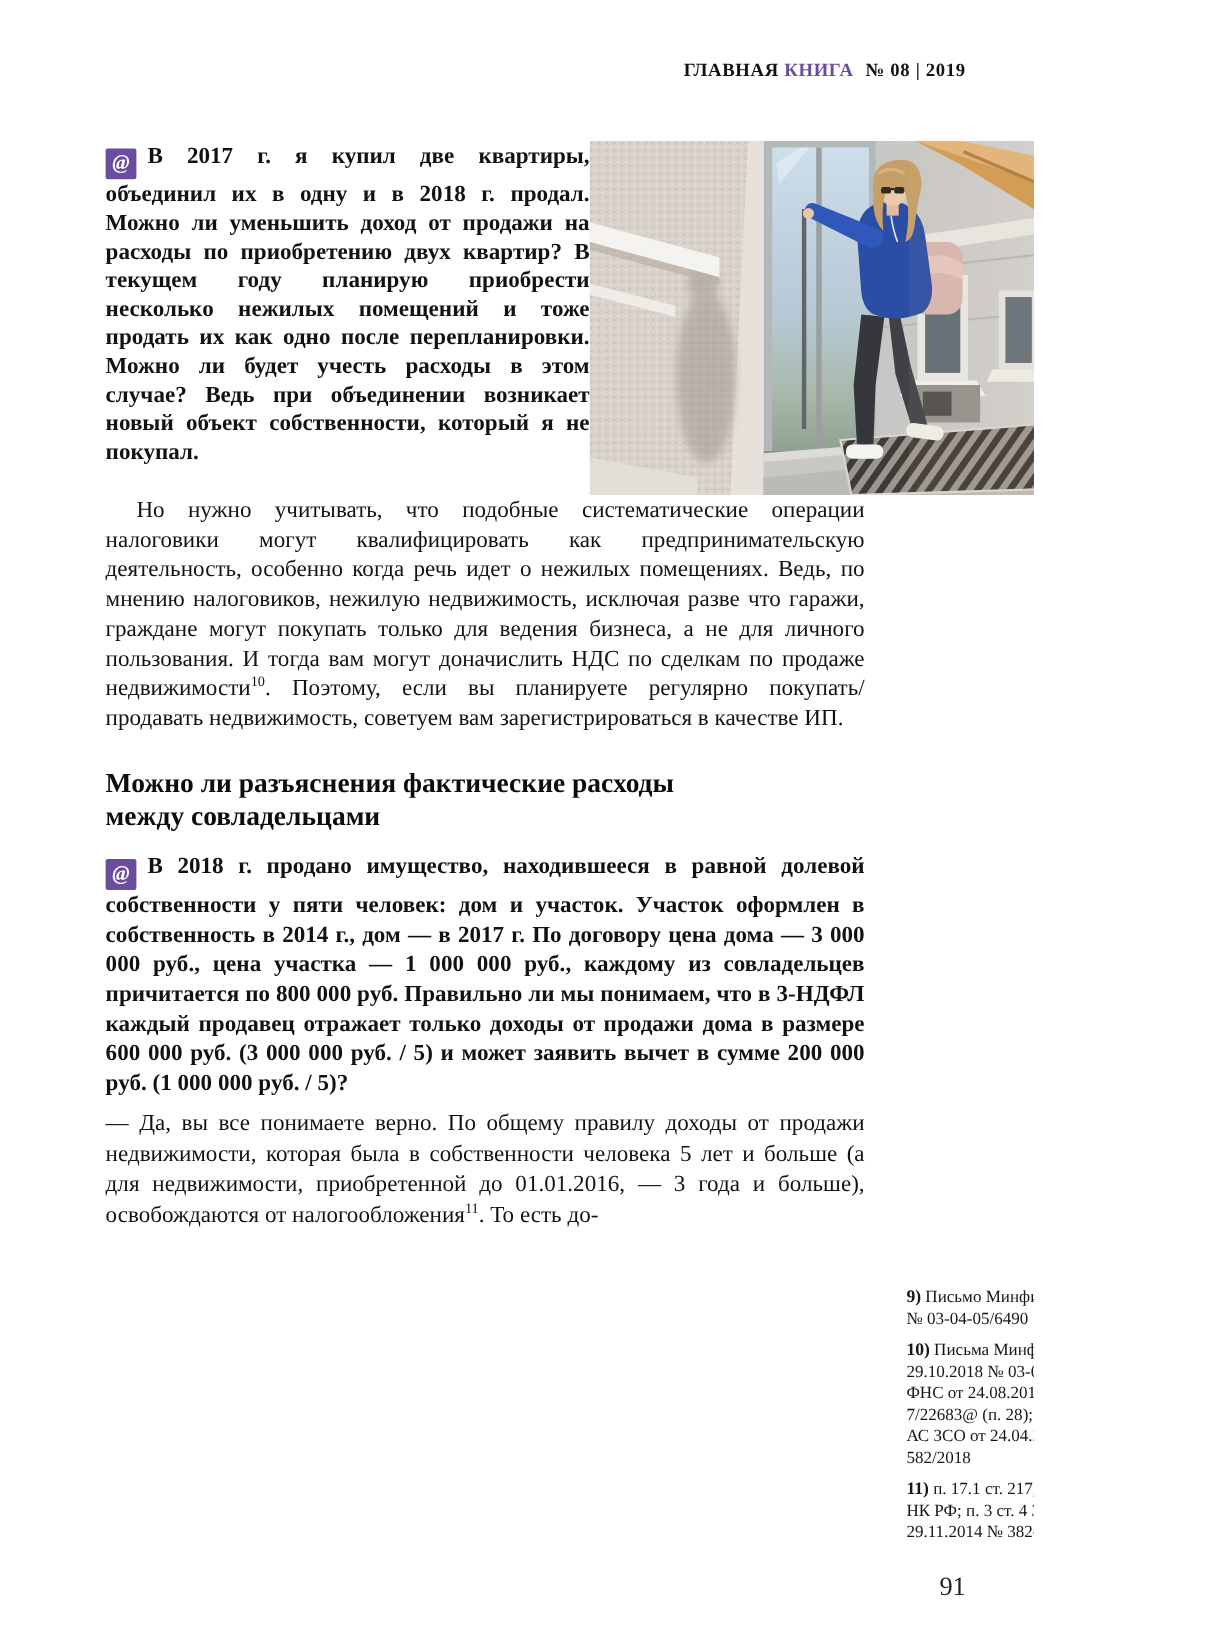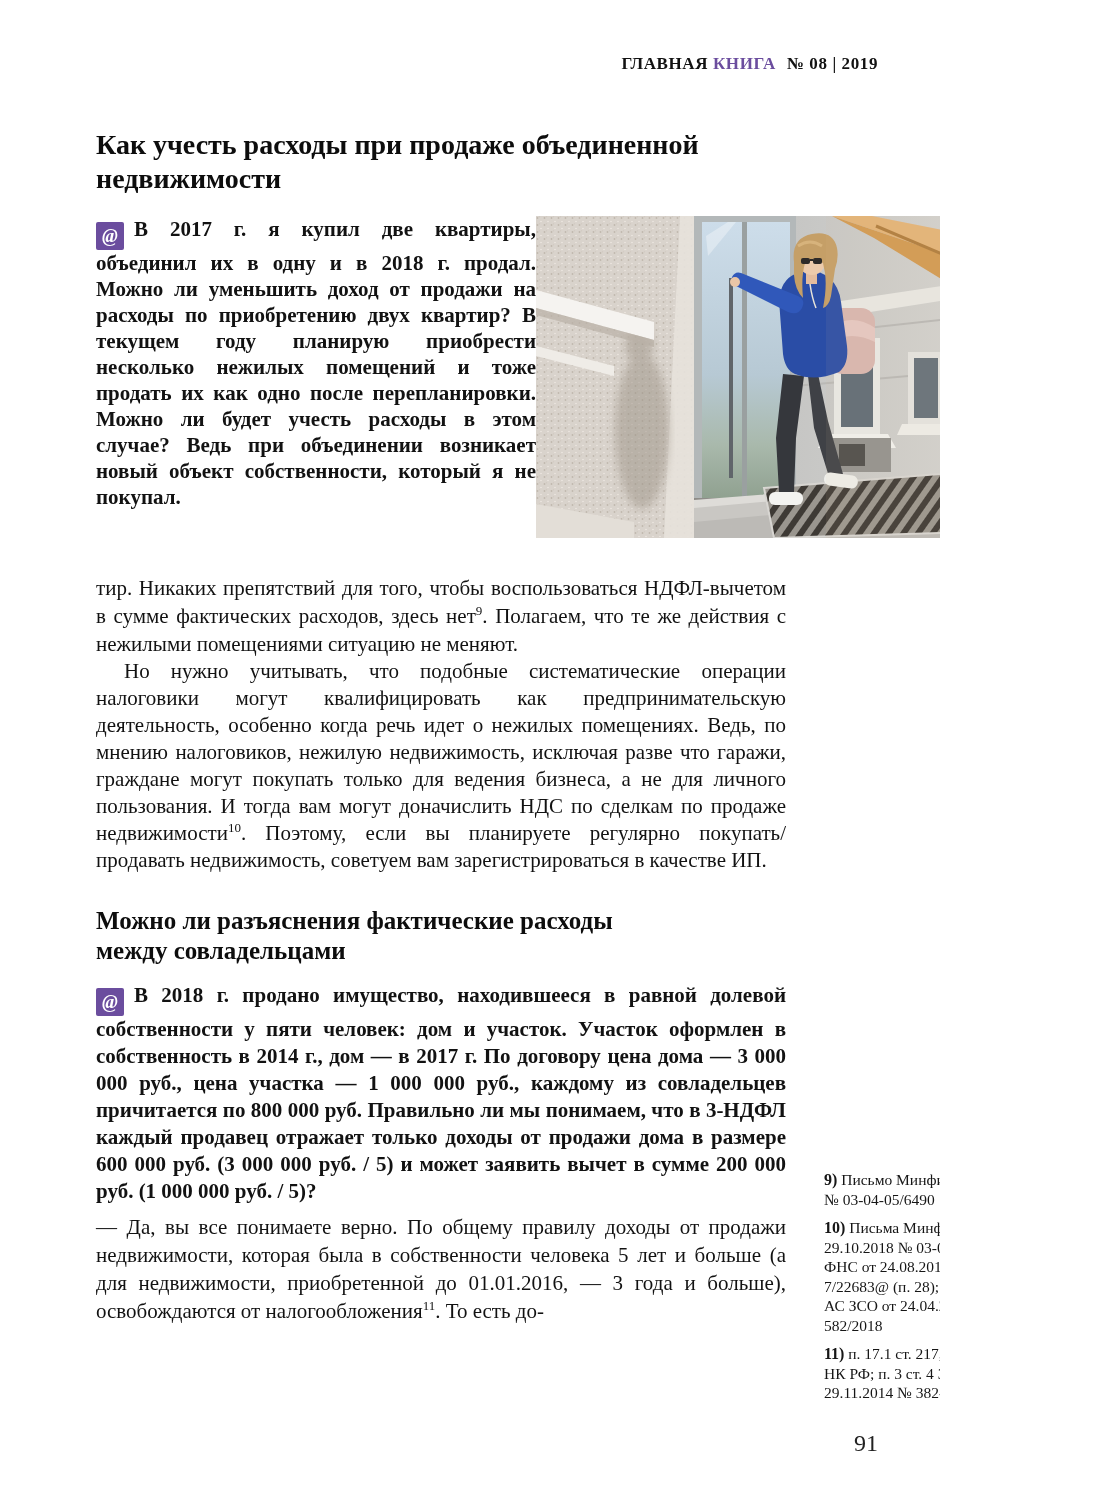--- a/index.html
+++ b/index.html
@@ -52,21 +52,20 @@
 <div class="page">
 
   <div class="abs mag-header">
     <span>ГЛАВНАЯ</span>
     <span class="brand-purple">КНИГА</span>
     <span class="issue">№ 08 | 2019</span>
   </div>
 
   <div class="abs flow">
 
-    <h1 class="title">Как учесть расходы при продаже объединенной недвижимости</h1>
 
     <div class="row">
       <div class="qcol">
         <p class="question"><span class="at-badge">@</span><span>В 2017 г. я купил две квартиры, объединил их в одну и в 2018 г. продал. Можно ли уменьшить доход от продажи на расходы по приобретению двух квартир? В текущем году планирую приобрести несколько нежилых помещений и тоже продать их как одно после перепланировки. Можно ли будет учесть расходы в этом случае? Ведь при объединении возникает новый объект собственности, который я не покупал.</span></p>
       </div>
 
       <div class="photo-wrap">
 
         <svg class="photo" viewBox="0 0 486 322" aria-hidden="true">
           <defs>
@@ -161,21 +160,20 @@
           <rect x="265" y="42" width="9" height="6" rx="2" fill="#2e2a28"></rect>
           <rect x="277" y="42" width="9" height="6" rx="2" fill="#2e2a28"></rect>
           <line x1="274" y1="44" x2="277" y2="44" stroke="#2e2a28" stroke-width="2"></line>
           <path d="M274,68 q2,14 6,24" stroke="#e8e4da" stroke-width="1.5" fill="none"></path>
 
           <rect x="290" y="0" width="196" height="322" fill="#e8c89a" opacity="0.07"></rect>
         </svg>
       </div>
     </div>
 
-    <p class="bodywide"><span>тир. Никаких препятствий для того, чтобы воспользоваться НДФЛ-вычетом в сумме фактических расходов, здесь нет</span><sup>9</sup><span>. Полагаем, что те же действия с нежилыми помещениями ситуацию не меняют.</span></p>
 
     <p class="bodywide2"><span>Но нужно учитывать, что подобные систематические операции налоговики могут квалифицировать как предпринимательскую деятельность, особенно когда речь идет о нежилых помещениях. Ведь, по мнению налоговиков, нежилую недвижимость, исключая разве что гаражи, граждане могут покупать только для ведения бизнеса, а не для личного пользования. И тогда вам могут доначислить НДС по сделкам по продаже недвижимости</span><sup>10</sup><span>. Поэтому, если вы планируете регулярно покупать/продавать недвижимость, советуем вам зарегистрироваться в качестве ИП.</span></p>
 
     <h2 class="title2">Можно ли разъяснения фактические расходы между совладельцами</h2>
 
     <p class="question2"><span class="at-badge">@</span><span>В 2018 г. продано имущество, находившееся в равной долевой собственности у пяти человек: дом и участок. Участок оформлен в собственность в 2014 г., дом — в 2017 г. По договору цена дома — 3 000 000 руб., цена участка — 1 000 000 руб., каждому из совладельцев причитается по 800 000 руб. Правильно ли мы понимаем, что в 3-НДФЛ каждый продавец отражает только доходы от продажи дома в размере 600 000 руб. (3 000 000 руб. / 5) и может заявить вычет в сумме 200 000 руб. (1 000 000 руб. / 5)?</span></p>
 
     <p class="answer2"><span>— Да, вы все понимаете верно. По общему правилу доходы от продажи недвижимости, которая была в собственности человека 5 лет и больше (а для недвижимости, приобретенной до 01.01.2016, — 3 года и больше), освобождаются от налогообложения</span><sup>11</sup><span>. То есть до-</span></p>
 
   </div>

